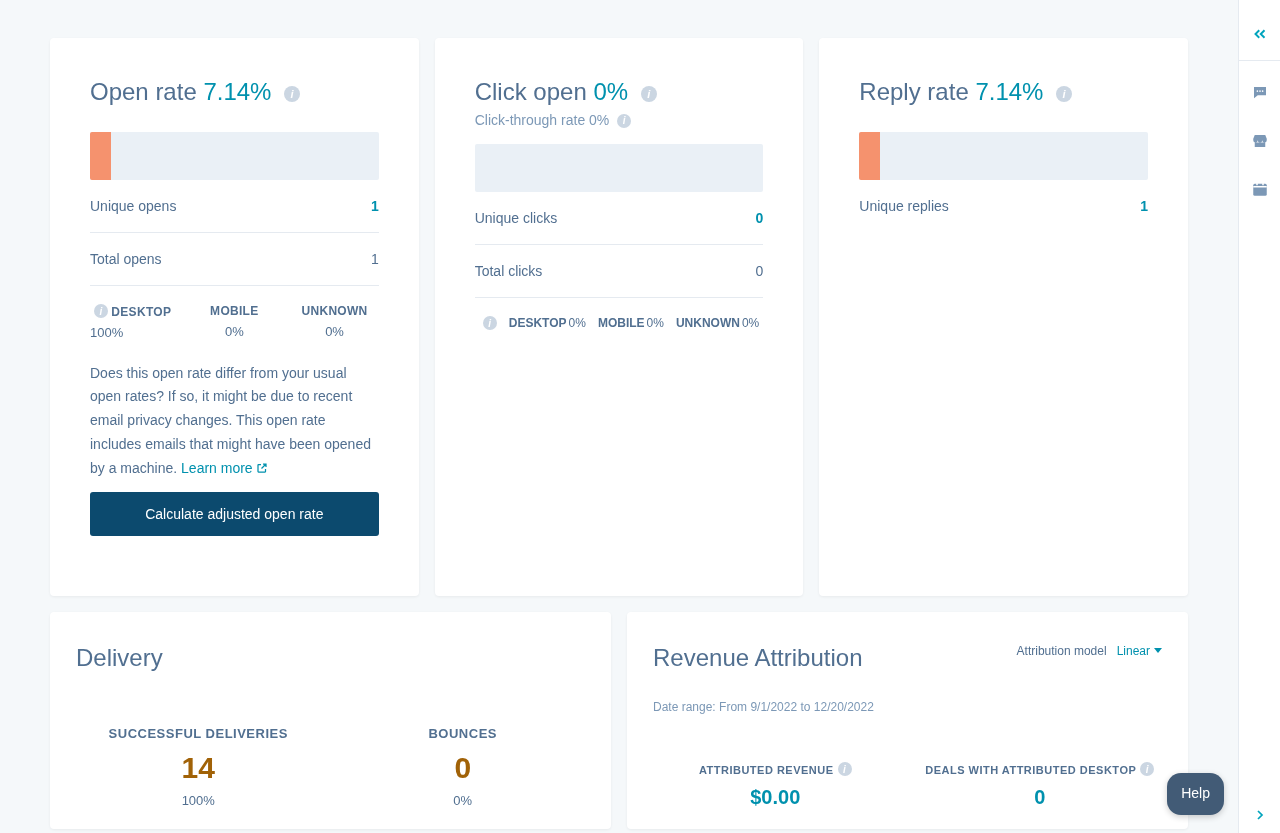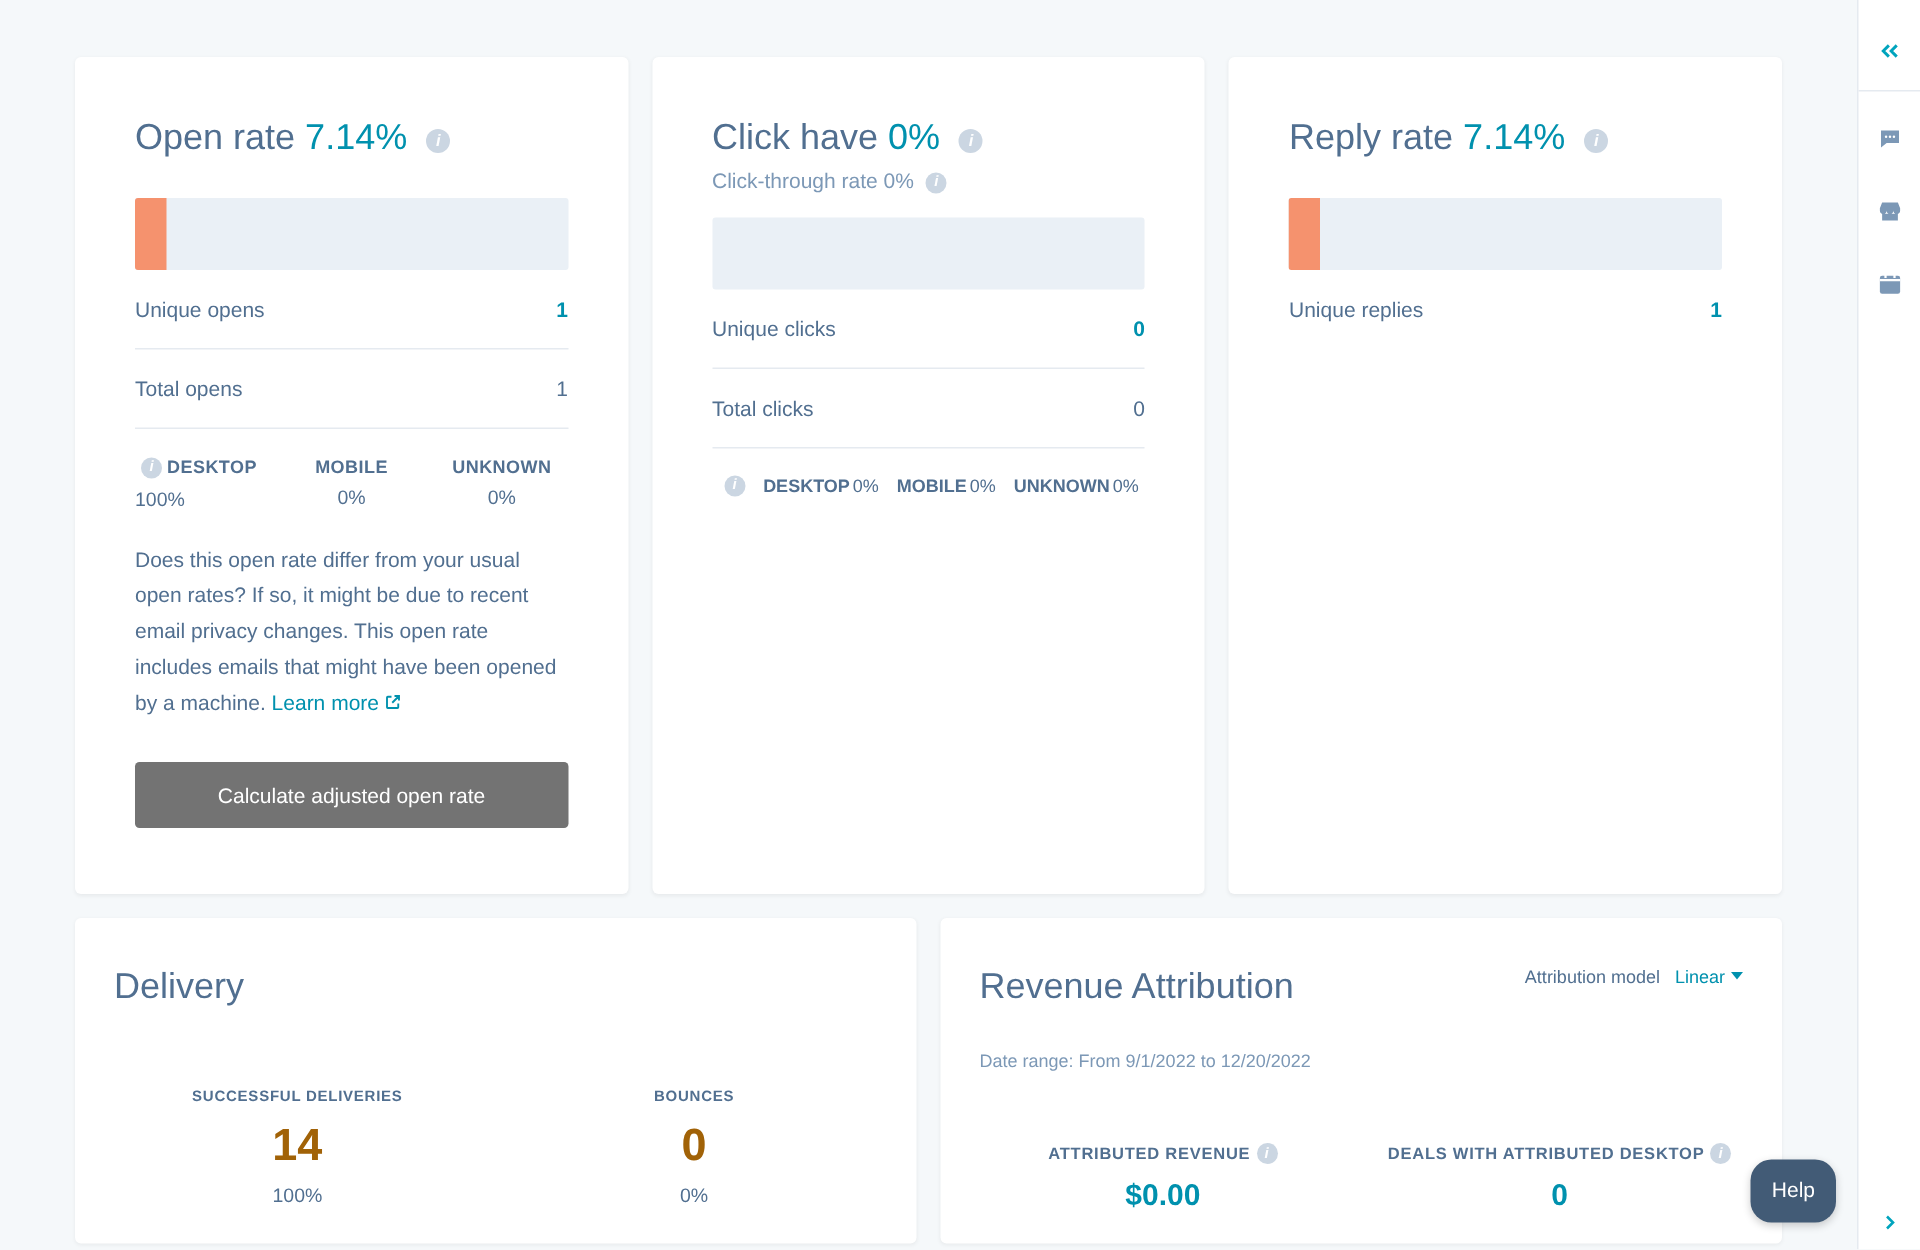--- a/index.html
+++ b/index.html
@@ -115,22 +115,22 @@
   margin-top: 22px;
 }
 .note a { color: #0091ae; text-decoration: none; }
 .ext-icon {
   display: inline-block;
   width: 12px; height: 12px;
   vertical-align: -1px;
   margin-left: 3px;
 }
 .btn-primary {
-  margin-top: 28px;
-  background: #737373;
+  margin-top: 12px;
+  background: #0c4a6e;
   color: #fff;
   border: none;
   border-radius: 3px;
   font-size: 14px;
   padding: 14px 24px;
   cursor: pointer;
   width: 100%;
   max-width: 290px;
 }
 .row2 {
@@ -168,21 +168,21 @@
 .metrics-row {
   display: flex;
   margin-top: 54px;
   gap: 20px;
 }
 .metric-col {
   flex: 1;
   text-align: center;
 }
 .metric-label {
-  font-size: 10px;
+  font-size: 13px;
   font-weight: 700;
   letter-spacing: 0.5px;
   color: #516f90;
 }
 .metric-value {
   font-size: 30px;
   color: #a16207;
   font-weight: 600;
   margin-top: 10px;
 }
@@ -293,21 +293,21 @@
       <div class="note">
         <span>Does this open rate differ from your usual open rates? If so, it might be due to recent email privacy changes. This open rate includes emails that might have been opened by a machine. </span><a href="#"><span>Learn more</span><svg class="ext-icon" viewBox="0 0 24 24" fill="none" stroke="#0091ae" stroke-width="2.5">
               <path d="M14 4h6v6M20 4l-9 9M19 14v5a1 1 0 0 1-1 1H5a1 1 0 0 1-1-1V6a1 1 0 0 1 1-1h5"></path>
             </svg></a>
       </div>
       <button class="btn-primary">Calculate adjusted open rate</button>
     </div>
 
     <div class="card card-top">
       <div class="card-title">
-        <span>Click have</span>
+        <span>Click open</span>
         <span class="rate-val">0%</span>
         <span class="info-icon">i</span>
       </div>
       <div class="subtitle">
         <span>Click-through rate</span>
         <span>0%</span>
         <span class="info-sm">i</span>
       </div>
       <div class="bar-wrap" style="margin-top:16px">
         <div class="bar-fill" style="width: 0%;"></div>

